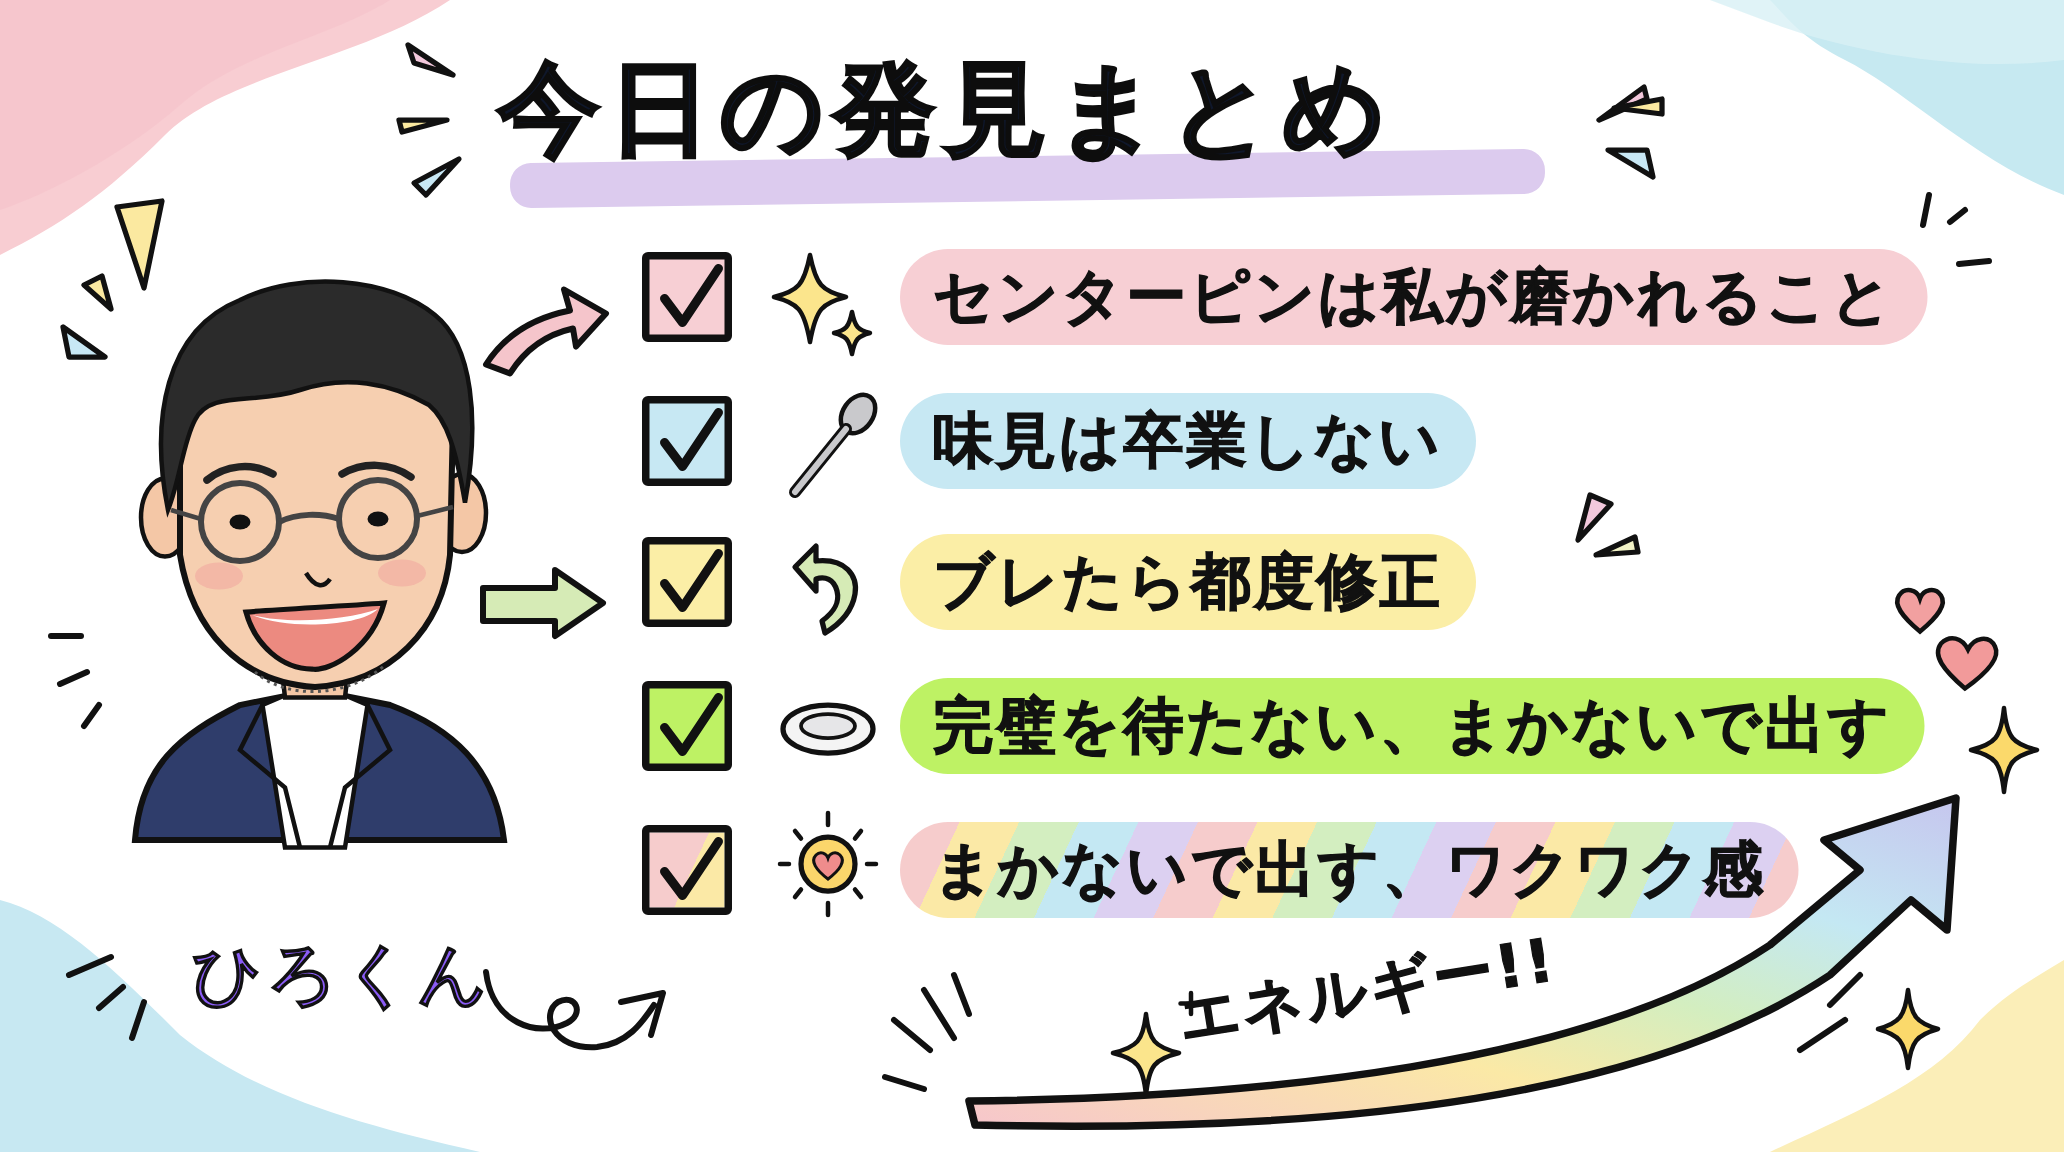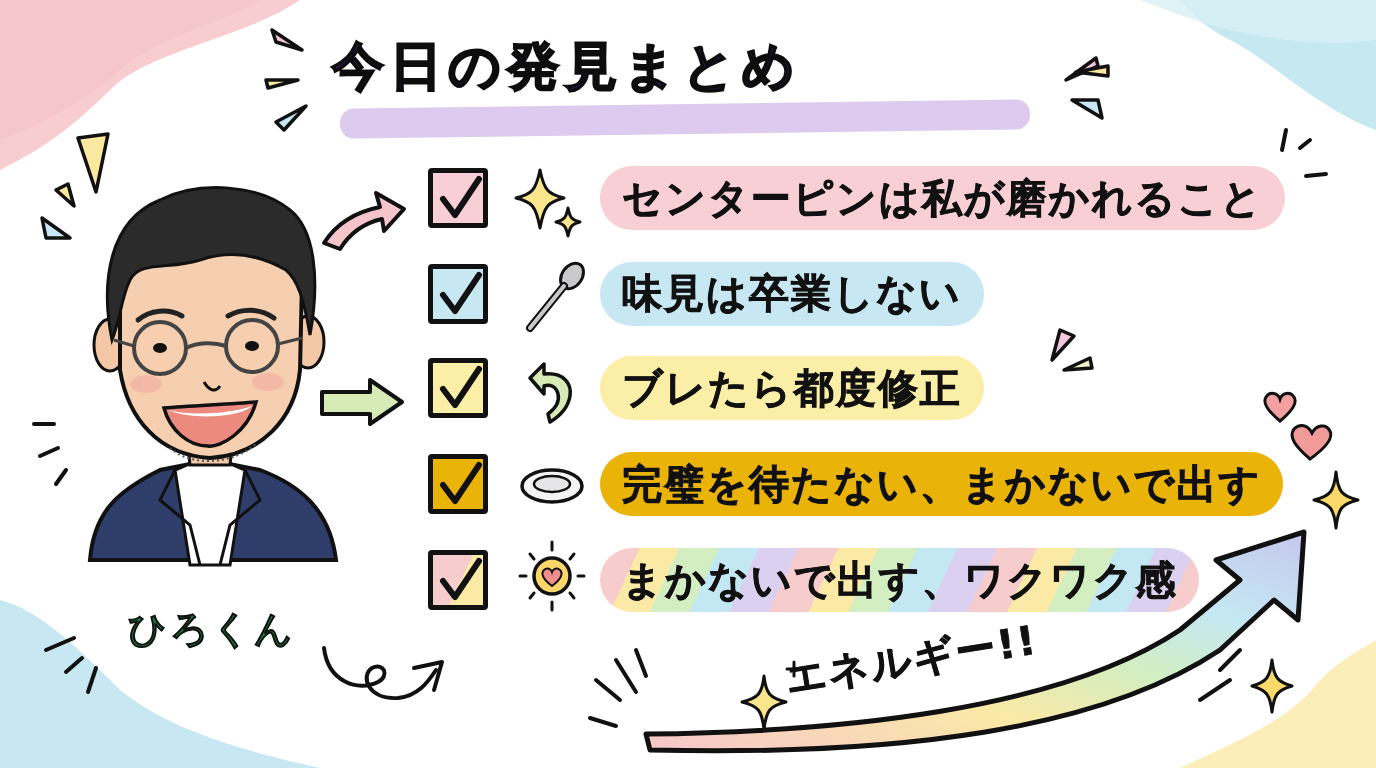--- a/index.html
+++ b/index.html
@@ -4,37 +4,37 @@
 <style>
   * { box-sizing: border-box; margin: 0; padding: 0; }
   html, body { width: 1376px; height: 768px; overflow: hidden; background: #ffffff; }
   body { position: relative; font-family: "DejaVu Sans", "Liberation Sans", sans-serif; color: #111; }
   .abs { position: absolute; }
   svg { display: block; overflow: visible; }
 
   
   .title-wrap { left: 320px; top: 32px; width: 740px; height: 110px; }
   .title-highlight { left: 20px; top: 72px; width: 690px; height: 30px; background: #dccbee; border-radius: 14px; transform: rotate(-0.8deg); }
-  .title-text { left: 12px; top: 8px; font-size: 52px; font-weight: bold; letter-spacing: 6px; line-height: 1; color: #4c1d95; white-space: nowrap; -webkit-text-stroke: 2px #0d0d0d; }
+  .title-text { left: 12px; top: 8px; font-size: 68px; font-weight: bold; letter-spacing: 6px; line-height: 1; color: #0f172a; white-space: nowrap; -webkit-text-stroke: 2px #0d0d0d; }
 
   
   .row { position: absolute; left: 428px; height: 64px; }
   .checkbox { position: absolute; left: 0; top: 2px; width: 60px; height: 60px; border: 5px solid #111; border-radius: 4px; }
   .checkbox svg { position: absolute; left: 6px; top: 4px; }
   .row-icon { position: absolute; left: 88px; top: 0; width: 80px; height: 64px; }
   .pill { position: absolute; left: 172px; top: 0; height: 64px; border-radius: 32px; padding: 12px 22px; display: flex; align-items: center; }
   .pill-text { font-size: 40px; font-weight: bold; letter-spacing: 2px; white-space: nowrap; color: #111; -webkit-text-stroke: 0.8px #111; line-height: 1; }
 
   .pink { background: #f7cfd4; }
-  .blue { background: #c7e8f3; font-family: Liberation Serif, serif; }
+  .blue { background: #c7e8f3; }
   .yellow { background: #fbeea6; align-items: flex-end; }
-  .green { background: #eab308; }
+  .green { background: #bef264; }
   .rainbow { background: repeating-linear-gradient(115deg, #f6cccc 0 36px, #fbe9a6 36px 72px, #d3eec0 72px 108px, #c4e8f3 108px 144px, #dcd0f1 144px 180px); }
 
-  .name-label { left: 128px; top: 604px; font-size: 38px; font-weight: bold; letter-spacing: 3px; color: #15803d; -webkit-text-stroke: 0.8px #111; }
+  .name-label { left: 128px; top: 619px; font-size: 46px; font-weight: bold; letter-spacing: 3px; color: #8b5cf6; -webkit-text-stroke: 0.8px #111; }
   .energy-label { left: 786px; top: 652px; font-size: 40px; font-weight: bold; letter-spacing: 2px; color: #111; transform: rotate(-9deg); transform-origin: left center; -webkit-text-stroke: 0.8px #111; white-space: nowrap; }
 </style>
 </head>
 <body>
 
 <svg class="abs" style="left:0;top:0" width="1376" height="768">
   <path d="M0 0 H300 C240 40 150 50 110 90 C70 130 40 150 0 170 Z" fill="#f8cdd2"></path>
   <path d="M0 0 H260 C220 25 160 35 120 70 C80 105 30 130 0 140 Z" fill="#f5c2c9" opacity="0.6"></path>
   <path d="M1180 0 H1376 V130 C1320 110 1270 60 1230 40 C1200 25 1190 10 1180 0 Z" fill="#c6e9f1"></path>
   <path d="M1140 0 H1376 V40 C1300 50 1220 30 1180 15 Z" fill="#d8f0f5" opacity="0.8"></path>

